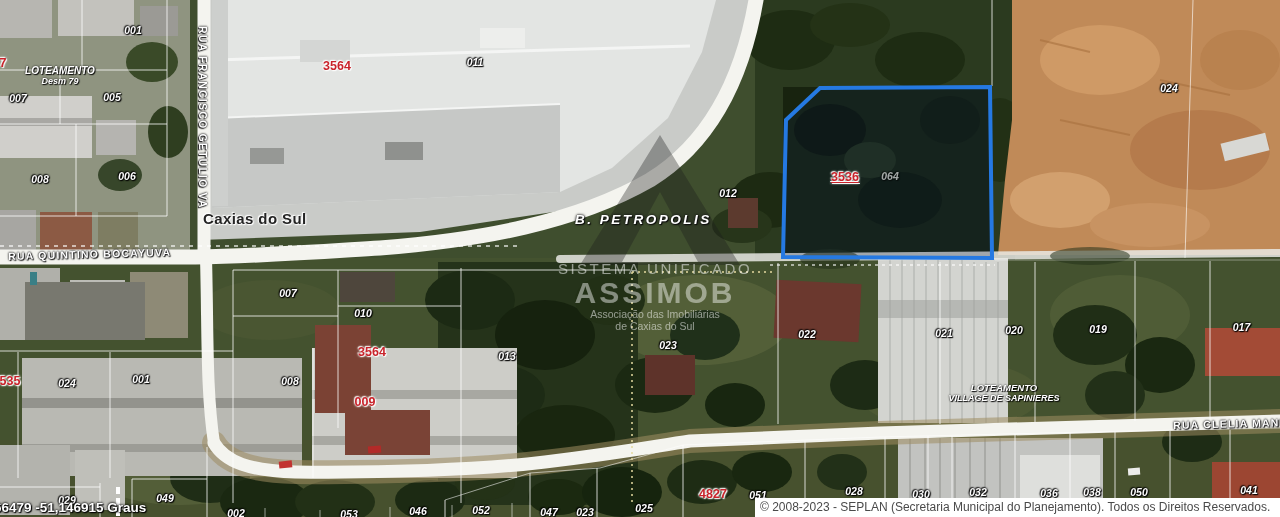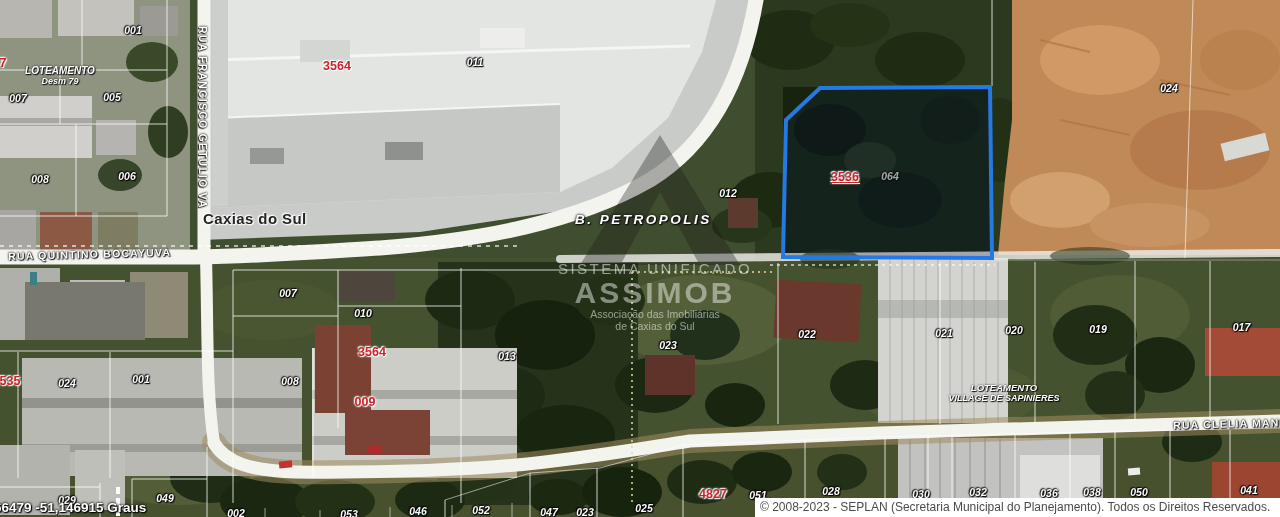--- a/index.html
+++ b/index.html
@@ -272,21 +272,21 @@
         <span class="pl" style="left: 165px; top: 498px;">049</span>
         <span class="pl" style="left: 67px; top: 500px;">029</span>
         <span class="pl" style="left: 236px; top: 513px;">002</span>
         <span class="pl" style="left: 349px; top: 514px;">053</span>
         <span class="pl" style="left: 418px; top: 511px;">046</span>
         <span class="pl" style="left: 481px; top: 510px;">052</span>
         <span class="pl" style="left: 549px; top: 512px;">047</span>
         <span class="pl" style="left: 585px; top: 512px;">023</span>
         <span class="pl" style="left: 644px; top: 508px;">025</span>
         <span class="pl" style="left: 758px; top: 495px;">051</span>
-        <span class="pl" style="left: 831px; top: 491px;">028</span>
+        <span class="pl" style="left: 854px; top: 491px;">028</span>
         <span class="pl" style="left: 905px; top: 494px; padding-left: 32px;">030</span>
         <span class="pl" style="left: 978px; top: 492px;">032</span>
         <span class="pl" style="left: 1049px; top: 493px;">036</span>
         <span class="pl" style="left: 1092px; top: 492px;">038</span>
         <span class="pl" style="left: 1139px; top: 492px;">050</span>
         <span class="pl" style="left: 1249px; top: 490px;">041</span>
       </div>
   <div>
 
   <span class="pr" style="left: 337px; top: 66px;">3564</span>

